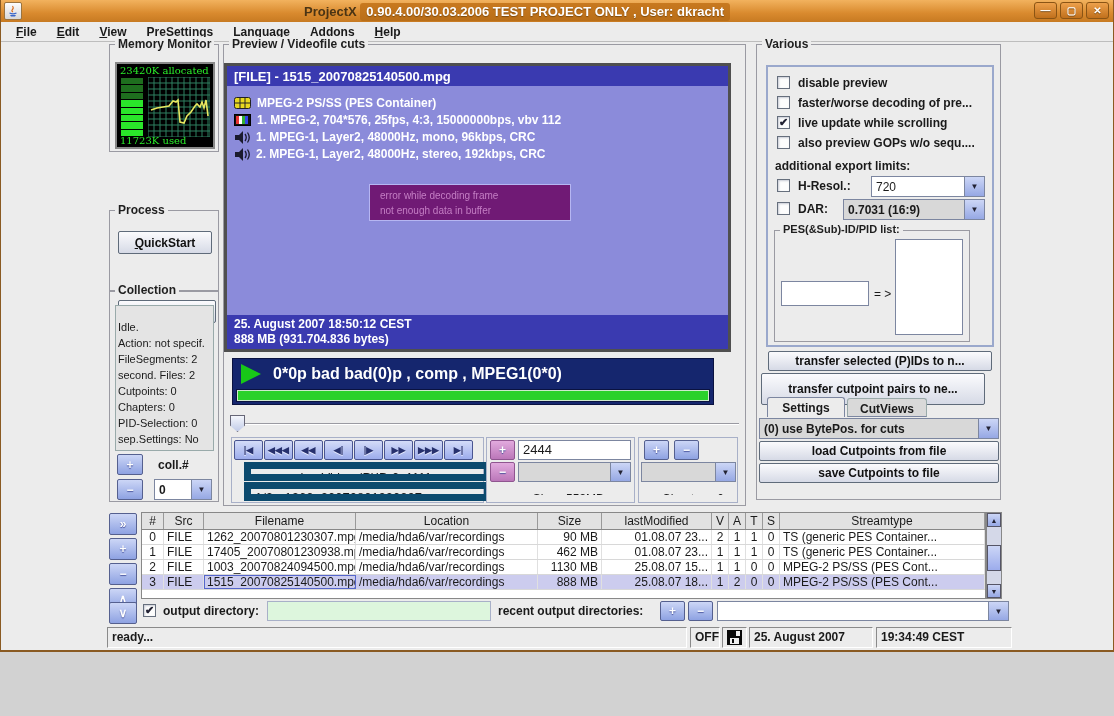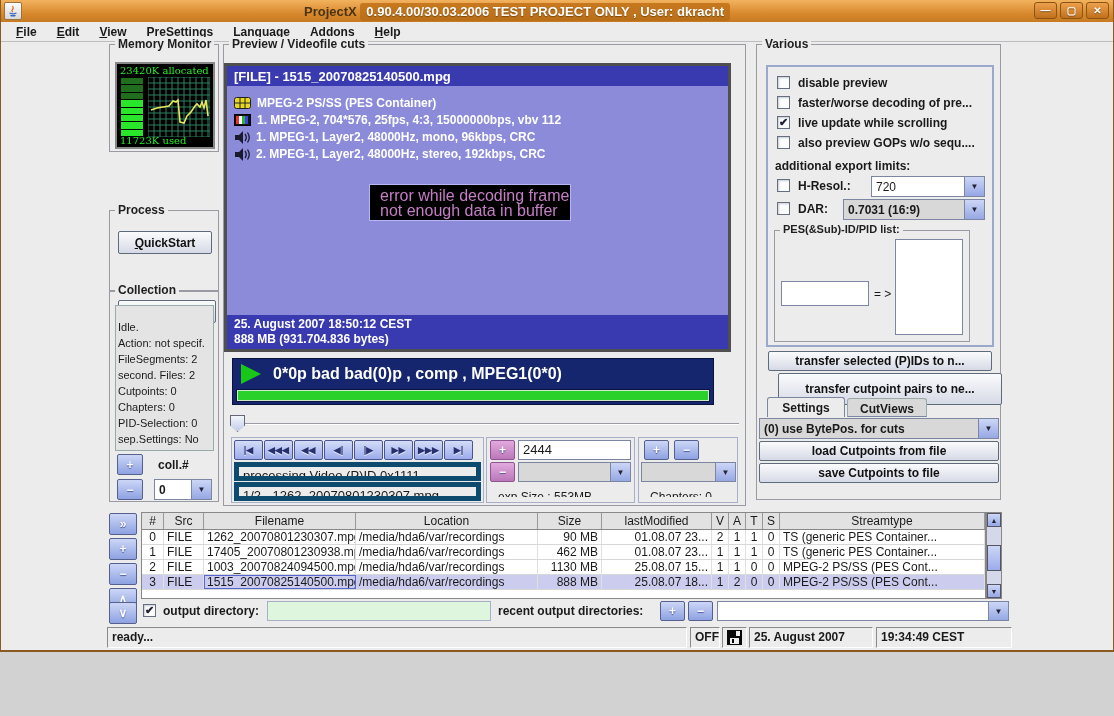--- a/index.html
+++ b/index.html
@@ -33,31 +33,31 @@
   
   .memBox { position:absolute; left:5px; top:17px; width:100px; height:87px; background:#000; border:2px solid #888; }
   .memtxt { position:absolute; left:3px; color:#2aee2a; font-family:"DejaVu Serif",serif; font-size:10px; white-space:nowrap; }
   .membars { position:absolute; left:4px; top:14px; width:22px; height:58px; display:flex; flex-direction:column; gap:1px; }
   .membars div { flex:1; }
   .memgraph { position:absolute; left:31px; top:13px; }
   
   .screen { position:absolute; left:0; top:18px; width:507px; height:289px; background:#8b8bda; border:3px solid #4f4f4f; }
   .scr-header { position:absolute; top:0; left:0; right:0; height:22px; background:#3a3ab0; color:#fff; font-weight:bold; font-size:13px; line-height:22px; padding-left:7px; border-bottom:2px solid #8b8bda; }
   .stream-line { position:absolute; left:7px; color:#fff; font-weight:bold; font-size:12px; white-space:nowrap; display:flex; align-items:center; gap:6px; }
-  .errbox { position:absolute; left:142px; top:118px; width:202px; height:37px; background:#000000; border:1px solid #b6b6f2; color:#c47ec4; font-size:16px; padding:3px 0 0 10px; line-height:15px; }
+  .errbox { position:absolute; left:142px; top:118px; width:202px; height:37px; background:#701a75; border:1px solid #b6b6f2; color:#c47ec4; font-size:10px; padding:3px 0 0 10px; line-height:15px; }
   .scr-footer { position:absolute; bottom:0; left:0; right:0; height:34px; background:#3a3ab0; color:#fff; font-weight:bold; font-size:12px; padding:2px 0 0 7px; line-height:15px; }
   .playpanel { position:absolute; left:8px; top:313px; width:482px; height:47px; background:#15266e; border:1px solid #0a1240; }
   .playtri { position:absolute; left:8px; top:5px; width:0; height:0; border-left:20px solid #18c818; border-top:10px solid transparent; border-bottom:10px solid transparent; }
   .playtxt { position:absolute; left:40px; top:6px; color:#fff; font-size:16px;font-weight:bold; }
   .pbar { position:absolute; left:4px; top:31px; width:472px; height:11px; background:#2bd12b; border:1px solid #cfe9cf; outline:1px solid #0a1240; }
   .slider-track { position:absolute; left:8px; top:378px; width:507px; height:2px; border-top:1px solid #9a9aa2; border-bottom:1px solid #fff; }
   .slider-thumb { position:absolute; left:6px; top:370px; width:15px; height:17px; background:linear-gradient(#f4f6fc,#c2cce8); border:1px solid #667; clip-path:polygon(0 0,100% 0,100% 62%,50% 100%,0 62%); }
   .ctl { position:absolute; top:392px; height:66px; border:1px solid #a8b0c8; background:#ececec; }
   .navbtn { width:29px; height:20px; background:linear-gradient(#d4dcf8,#9cacec); border:1px solid #4a5590; border-radius:2px; color:#27316e; font-weight:bold; font-size:9px; display:flex; align-items:center; justify-content:center; text-shadow:0 1px 0 #e8ecff; }
-  .infobox { position:absolute; left:2px; border:5px solid #0c4a6e; font-size:13px; padding:1px 4px; white-space:nowrap; overflow:hidden; }
+  .infobox { position:absolute; left:12px; border:7px solid #0c4a6e; font-size:13px; padding:1px 4px; white-space:nowrap; overflow:hidden; }
   
   .inner { position:absolute; left:9px; top:20px; width:228px; height:282px; border:2px solid #9aa8cc; }
   .chk-label { position:absolute; left:30px; font-weight:bold; font-size:12px; white-space:nowrap; }
   .tab { position:absolute; height:20px; font-weight:bold; font-size:12px; text-align:center; line-height:20px; }
   .tab.sel { background:#ececec; border:1px solid #7c86a0; border-bottom:none; border-radius:3px 3px 0 0; }
   .tab.uns { background:#d9d9d9; border:1px solid #9aa; border-bottom:1px solid #7c86a0; height:19px; top:353px; border-radius:3px 3px 0 0; }
   
   .tbl { position:absolute; left:140px; top:470px; width:845px; height:87px; background:#fff; border:1px solid #888; }
   .trow { display:flex; height:15px; border-bottom:1px solid #d8d8d8; font-size:12px; }
   .trow.head { height:17px; background:#e2e2e2; border-bottom:1px solid #888; font-weight:normal; }
@@ -303,21 +303,21 @@
 
         <div class="fs" style="left:6px; top:163px; width:196px; height:112px;">
           <span class="fs-title" style="font-size:11px;">PES(&amp;Sub)-ID/PID list:</span>
           <div style="position:absolute; left:6px; top:50px; width:88px; height:25px; background:#fff; border:1px solid #7c86a0;"></div>
           <span style="position:absolute; left:99px; top:56px; font-size:12px;">= &gt;</span>
           <div style="position:absolute; left:120px; top:8px; width:68px; height:96px; background:#fff; border:1px solid #7c86a0;"></div>
         </div>
       </div>
 
       <div class="btn" style="position:absolute; left:11px; top:306px; width:224px; height:20px;">transfer selected (P)IDs to n...</div>
-      <div class="btn" style="position:absolute; left:21px; top:328px; width:224px; height:32px;">transfer cutpoint pairs to ne...</div>
+      <div class="btn" style="position:absolute; left:4px; top:328px; width:224px; height:32px;">transfer cutpoint pairs to ne...</div>
 
       <div class="tab sel" style="left:10px; top:352px; width:78px;">Settings</div>
       <div class="tab uns" style="left:90px; width:80px;">CutViews</div>
 
       <div class="combo" style="left:2px; top:373px; width:240px; height:21px;">
         <span class="val" style="font-weight:bold;">(0) use BytePos. for cuts</span>
         <span class="arr">▼</span>
       </div>
       <div class="btn" style="position:absolute; left:2px; top:396px; width:240px; height:20px;">load Cutpoints from file</div>
       <div class="btn" style="position:absolute; left:2px; top:418px; width:240px; height:20px;">save Cutpoints to file</div>

